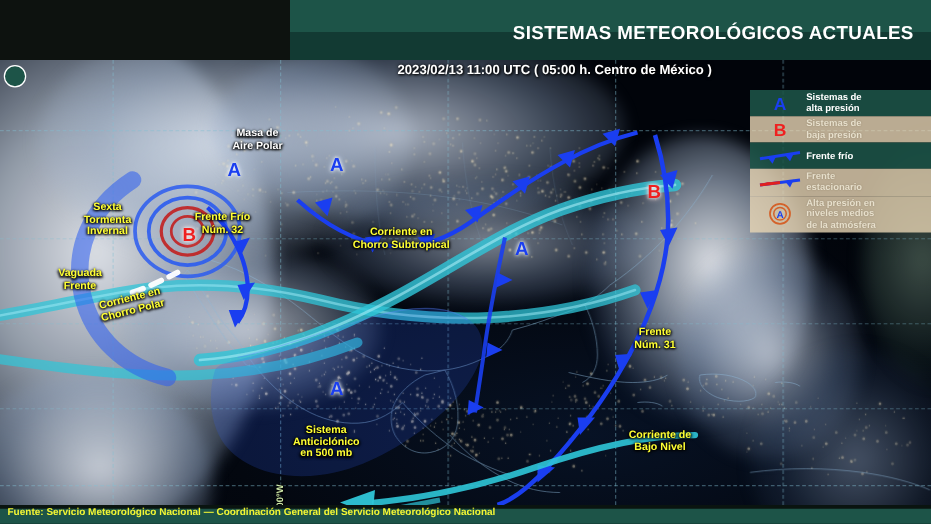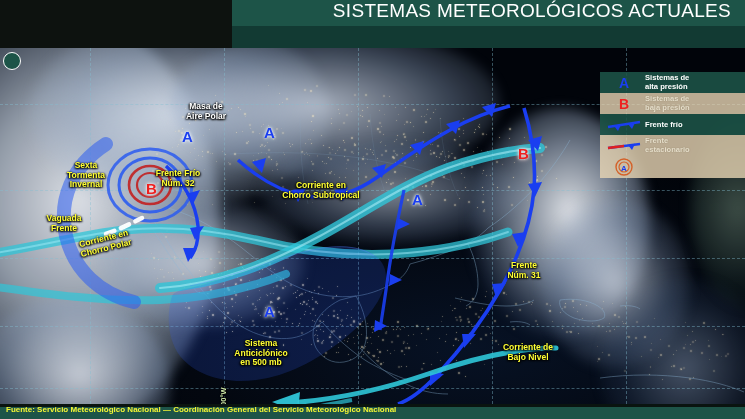--- a/index.html
+++ b/index.html
@@ -9,22 +9,22 @@
   }
   #stage{position:relative;width:745px;height:419px;background:#0a1a14;overflow:hidden;}
 
   
   .hdr{
     position:absolute;left:0;top:0;width:745px;height:48px;
     background:linear-gradient(180deg,#1d5448 0%,#1d5448 54%,#123a33 54%,#123a33 100%);
     z-index:40;
   }
   .hdr-title{
-    position:absolute;right:14px;top:0;
-    color:#ffffff;font-size:19px;font-weight:normal;letter-spacing:.3px;
+    position:absolute;right:14px;top:18px;
+    color:#ffffff;font-size:15px;font-weight:bold;letter-spacing:.3px;
     text-transform:uppercase;white-space:nowrap;
   }
   .hdr-sub{
     position:absolute;right:14px;top:28px;
     color:#ffffff;font-size:12.5px;font-weight:normal;white-space:nowrap;
   }
   .hdr-left-dark{
     position:absolute;left:0;top:0;width:232px;height:48px;background:#0d120f;
   }
 
@@ -1238,20 +1238,21 @@
         <div class="sym-b" style="left: 518px; top: 97px; color: rgb(239, 32, 32);">B</div>
       </div>
 
   </div>
 
   <div class="hdr">
     <div class="hdr-left-dark"></div>
     <div class="hdr-title">SISTEMAS METEOROLÓGICOS ACTUALES</div>
   </div>
 
+  <div class="stamp">2023/02/13 11:00 UTC ( 05:00 h. Centro de México )</div>
 
   <div class="logo-dot"></div>
 
   <div class="legend" id="legend">
       <div class="leg-row dk">
         <div class="leg-ico">
           <span class="glyph-a">A</span>
         </div>
         <div class="leg-txt">Sistemas de
 alta presión</div>
@@ -1286,20 +1287,23 @@
 estacionario</div>
       </div>
       <div class="leg-row lt">
         <div class="leg-ico">
           <svg width="26" height="18" viewBox="0 0 26 18">
             <circle cx="13" cy="9" r="8" fill="none" stroke="#d4622a" stroke-width="1.4"></circle>
             <circle cx="13" cy="9" r="5" fill="none" stroke="#d4622a" stroke-width="1.2"></circle>
             <text x="13" y="12.5" font-size="8" font-weight="bold" fill="#1a3ef0" text-anchor="middle" font-family="Liberation Sans">A</text>
           </svg>
         </div>
+        <div class="leg-txt">Alta presión en
+niveles medios
+de la atmósfera</div>
       </div>
     </div>
 
   <div class="footer">
     <div class="footer-clip"></div>
     <div class="footer-txt">Fuente: Servicio Meteorológico Nacional — Coordinación General del Servicio Meteorológico Nacional</div>
   </div>
 
 </div>
 

